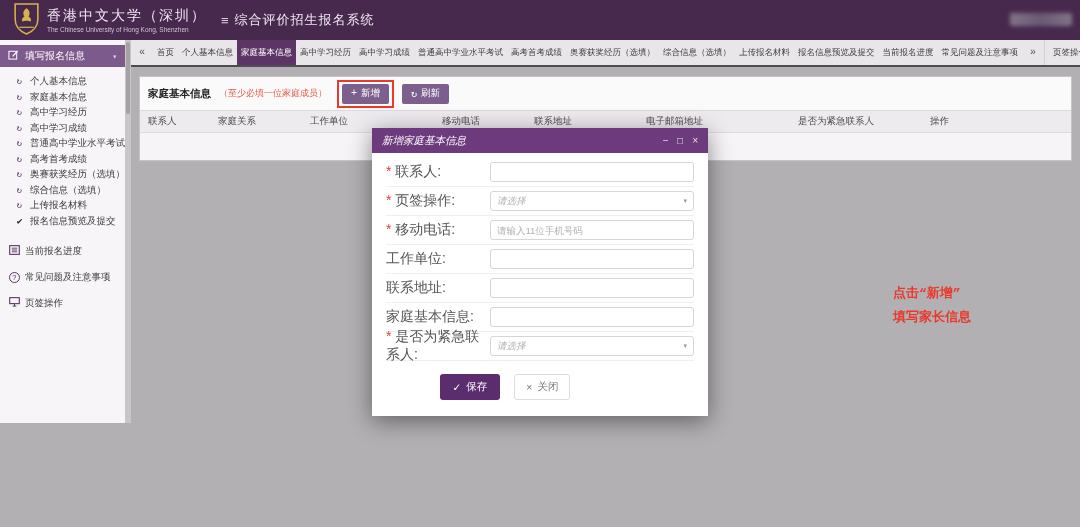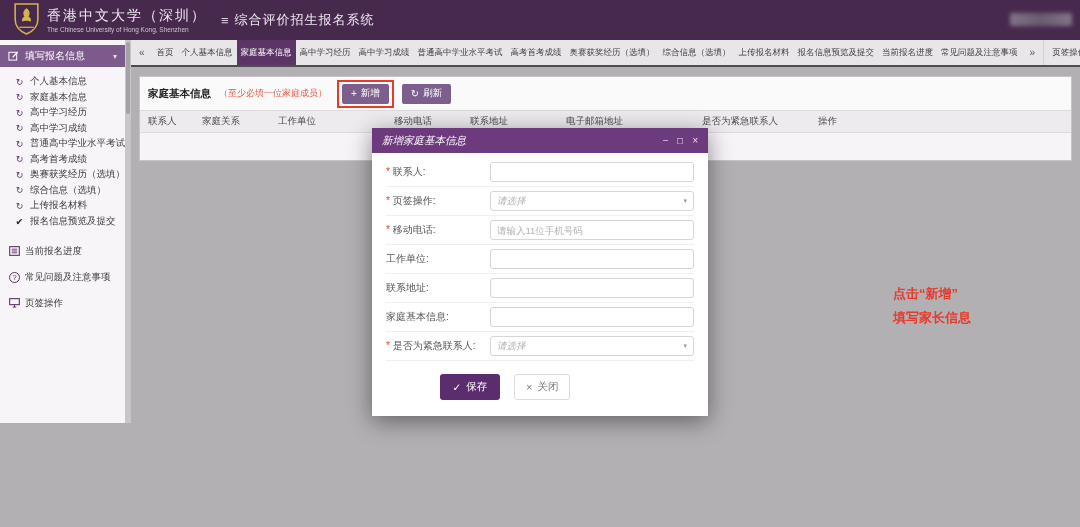--- a/index.html
+++ b/index.html
@@ -12,21 +12,21 @@
   .crest { flex:0 0 auto; margin-right:7px; }
   .uni-names { color:#e9e2ec; margin-right:14px; }
   .uni-zh { font-family:"Liberation Serif","DejaVu Serif",serif; font-size:14px; letter-spacing:2px; color:#efe8f1; }
   .uni-en { font-size:6.5px; color:#cfc3d4; margin-top:1px; white-space:nowrap; }
   .sys-title { display:flex; align-items:center; gap:5px; color:#efe9f1; font-size:13px; letter-spacing:1px; }
   .menu-glyph { font-size:13px; color:#d9cfe0; }
   .user-blur { position:absolute; right:8px; top:13px; width:62px; height:13px; border-radius:2px;
                background:linear-gradient(90deg,#8d8293,#6f6378,#8d8293); filter:blur(2px); opacity:.85; }
 
   
-  .body-row { display:flex; height:383px; }
+  .body-row { display:flex; height:383px;font-family:Liberation Mono, monospace; }
   .sidebar { width:125px; background:#f7f5f7; position:relative; }
   .side-scrollbar { width:6px; background:#c9c6c9; position:relative; }
   .side-scrollbar .thumb { position:absolute; top:2px; left:1px; width:4px; height:72px; background:#a5a2a5; border-radius:2px; }
   .main { flex:1; display:flex; flex-direction:column; min-width:0; }
 
   
   .side-group { margin-top:5px; height:22px; background:#7d5a8c; color:#fff; display:flex; align-items:center; gap:6px; padding:0 8px; font-size:10px; }
   .side-group .chev { margin-left:auto; font-size:8px; color:#e2d7e8; }
   .side-items { margin-top:7px; }
   .side-item { display:flex; align-items:center; gap:5px; padding:1.5px 0 1.5px 14px; font-size:9.5px; color:#3a3a3a; height:15.5px; white-space:nowrap; }
@@ -47,36 +47,36 @@
   
   .content { position:relative; flex:1; background:#b3b0b3; }
   .panel { margin:9px 8px 0; background:#fbfafb; border:1px solid #c7c4c7; }
   .toolbar { height:33px; display:flex; align-items:center; padding:0 8px; gap:8px; }
   .panel-title { font-size:10.5px; font-weight:bold; color:#222; }
   .panel-note { font-size:9px; color:#e05a45; }
   .add-wrap { border:2px solid #e8392a; padding:2px 3px; display:inline-flex; margin-left:2px; }
   .btn-sm { background:#7d5f8d; color:#fff; border:none; font-size:9.5px; height:20px; padding:0 9px; border-radius:2px;
             display:inline-flex; align-items:center; gap:4px; font-family:inherit; cursor:pointer; }
   .btn-sm .bi { font-size:10px; }
-  .thead { display:grid; grid-template-columns:50px 72px 112px 72px 92px 132px 112px 52px; column-gap:4px;
+  .thead { display:grid; grid-template-columns:50px 72px 112px 72px 92px 132px 112px 52px; column-gap:20px;
            padding:0 8px; height:23px; align-items:center; background:#eeebee; border-top:1px solid #ddd9dd;
            border-bottom:1px solid #ddd9dd; font-size:9.5px; color:#4a4a4a; }
   .tbody-empty { height:27px; background:#f6f4f6; }
 
   
   .annotation { position:absolute; left:762px; top:215px; color:#e8392a; font-size:13px; line-height:24px; font-weight:bold; }
 
   
   .modal { position:absolute; left:372px; top:128px; width:336px; background:#fff; box-shadow:0 5px 22px rgba(0,0,0,.45); }
   .modal-header { height:25px; background:#6e3a7e; color:#fff; display:flex; align-items:center; padding:0 10px; font-size:10.5px;font-style:italic; }
   .win-ctls { margin-left:auto; display:flex; align-items:center; gap:9px; font-size:10px; color:#e6dcea; }
   .win-ctls span { cursor:pointer; }
   .modal-body { padding:5px 14px 0; }
   .frow { display:flex; align-items:center; height:29px; border-bottom:1px solid #f1eef1; }
-  .flabel { width:104px; font-size:10px; color:#555; flex:0 0 auto; }
+  .flabel { width:104px; font-size:14px; color:#555; flex:0 0 auto; }
   .flabel.req::before { content:"* "; color:#e03c2d; }
   .fctl { flex:1; }
   .fctl input { width:100%; height:20px; border:1px solid #d8d5d8; border-radius:3px; font-size:9.5px; padding:0 6px;
                 color:#333; font-family:inherit; outline:none; }
   .fctl input::placeholder { color:#b3b0b3; }
   .fake-select { height:20px; border:1px solid #d8d5d8; border-radius:3px; display:flex; align-items:center;
                  justify-content:space-between; padding:0 6px; font-size:9.5px; color:#b3b0b3; cursor:pointer;font-style:italic; }
   .fake-select .chev { font-size:7px; color:#9a979a; }
   .modal-footer { display:flex; justify-content:center; gap:14px; padding:13px 70px 16px 0; }
   .btn-save { background:#5c2d6e; color:#fff; border:none; font-size:10.5px; padding:5px 13px; border-radius:3px;

